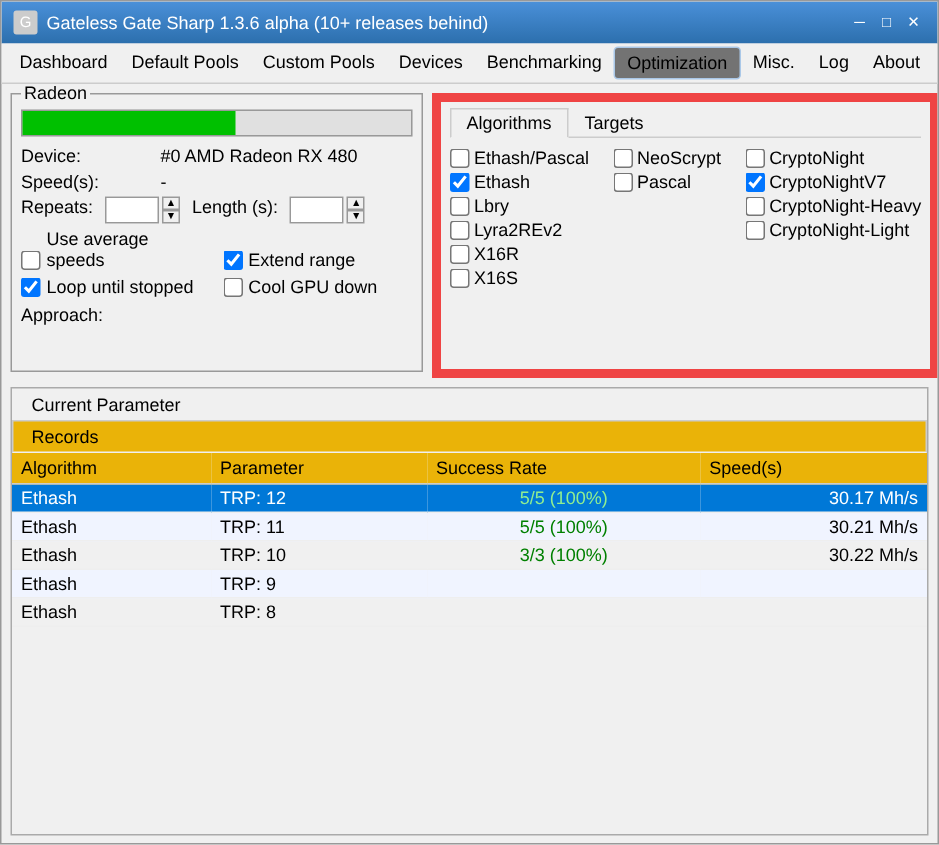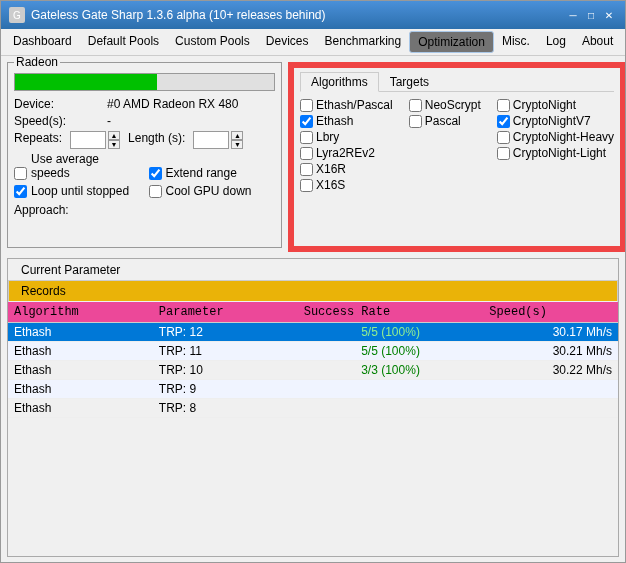--- a/index.html
+++ b/index.html
@@ -241,22 +241,21 @@
       background: #eab308;
       border: 1px solid #ccc;
       border-bottom-color: #f0f0f0;
     }
     .params-table {
       width: 100%;
       border-collapse: collapse;
       font-size: 12px;
     }
     .params-table thead tr {
-      background: #ec4899;
-      font-family: Liberation Mono, monospace;
+      background: #eab308;
     }
     .params-table th {
       text-align: left;
       padding: 3px 6px;
       border-bottom: 1px solid #ccc;
       font-weight: normal;
     }
     .params-table td {
       padding: 2px 6px;
       border-bottom: 1px solid #eee;

